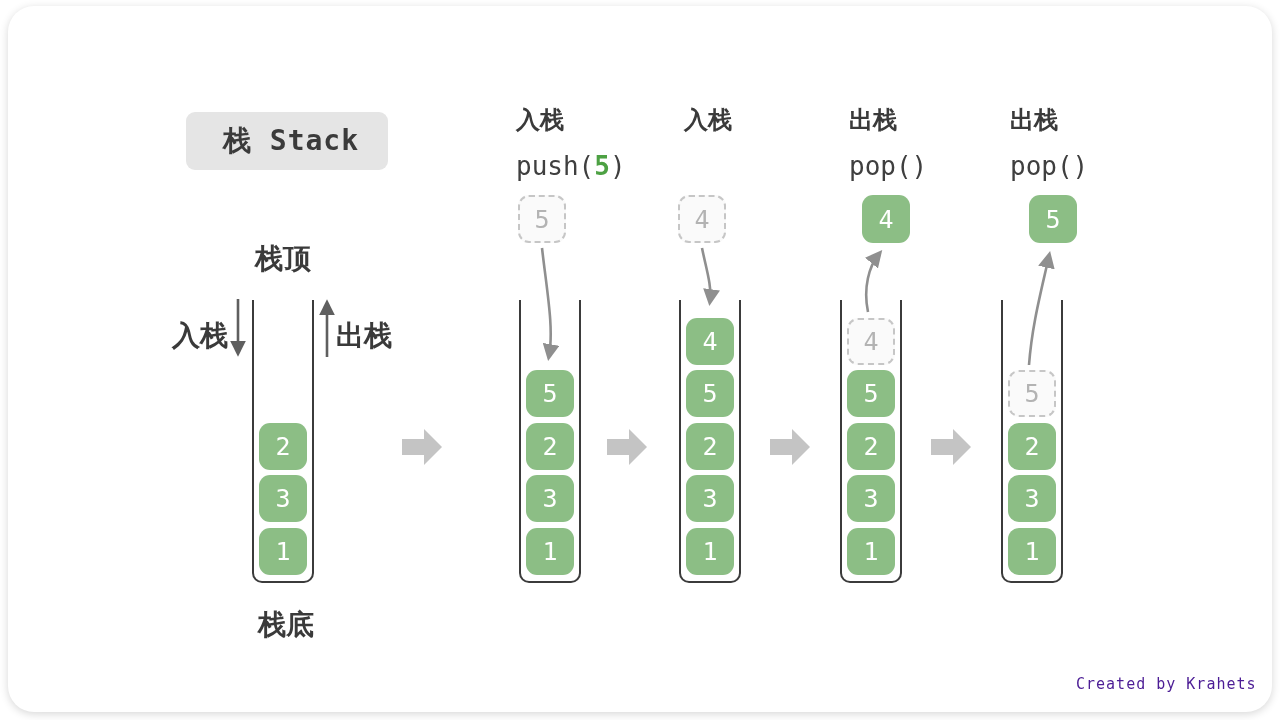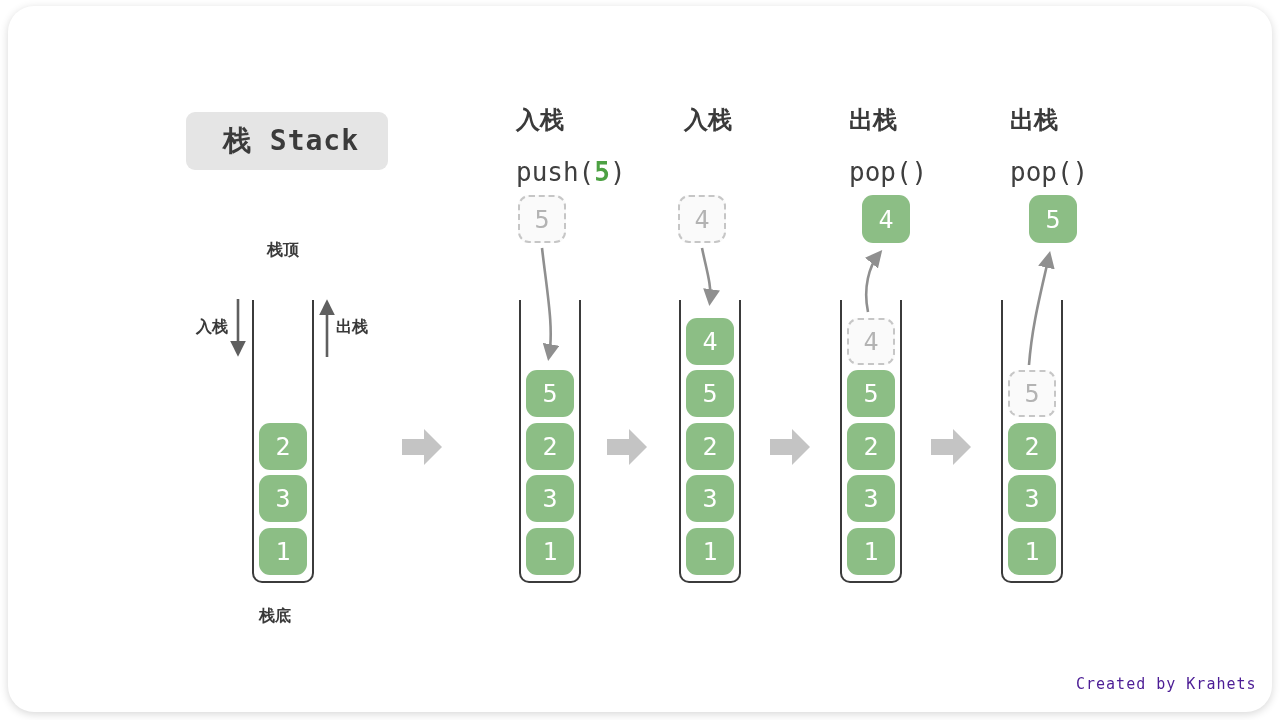--- a/index.html
+++ b/index.html
@@ -7,23 +7,23 @@
           font-family:"DejaVu Sans","Liberation Sans",sans-serif;color:#3a3a3a;}
   .card{position:absolute;left:8px;top:6px;right:8px;bottom:8px;background:#ffffff;
         border-radius:26px;box-shadow:0 2px 9px rgba(0,0,0,0.16);}
   .title-box{position:absolute;left:186px;top:112px;width:194px;height:58px;background:#e5e5e5;
              border-radius:9px;display:flex;align-items:center;justify-content:center;
              font-family:"DejaVu Sans Mono","Liberation Mono",monospace;font-size:28px;font-weight:600;
              color:#3b3b3b;letter-spacing:1px;padding-left:8px;}
   .col-header{position:absolute;top:104px;}
   .h-label{font-size:24px;font-weight:700;line-height:32px;color:#3a3a3a;}
   .h-code{font-family:"DejaVu Sans Mono","Liberation Mono",monospace;font-size:26px;line-height:36px;
-          color:#3f3f3f;margin-top:18px;}
+          color:#3f3f3f;margin-top:12px;}
   .h-code .arg{color:#4da143;font-weight:700;}
-  .side-label{position:absolute;font-size:16px;font-weight:700;color:#3a3a3a;}
+  .side-label{position:absolute;font-size:28px;font-weight:700;color:#3a3a3a;}
   .stack{position:absolute;top:300px;width:58px;height:281px;
          border-left:2px solid #3b3b3b;border-right:2px solid #3b3b3b;border-bottom:2px solid #3b3b3b;
          border-bottom-left-radius:10px;border-bottom-right-radius:10px;}
   .cell{position:absolute;left:5px;width:48px;height:47px;border-radius:11px;
         display:flex;align-items:center;justify-content:center;
         font-family:"DejaVu Sans Mono","Liberation Mono",monospace;font-size:25px;}
   .cell.green{background:#8cbe85;color:#ffffff;}
   .cell.ghost{background:#fafafa;border:2px dashed #c6c6c6;color:#b3b3b3;box-sizing:border-box;}
   .s0{top:18px}.s1{top:70px}.s2{top:123px}.s3{top:175px}.s4{top:228px}
   .float-box{position:absolute;top:195px;width:48px;height:48px;border-radius:11px;
@@ -55,21 +55,21 @@
   <div class="col-header" style="left:849px">
     <div class="h-label">出栈</div>
     <div class="h-code"><span>pop()</span><span class="arg"></span><span></span></div>
   </div>
   <div class="col-header" style="left:1010px">
     <div class="h-label">出栈</div>
     <div class="h-code"><span>pop()</span><span class="arg"></span><span></span></div>
   </div>
 
   <div class="side-label" style="left:252px;top:240px;width:62px;text-align:center">栈顶</div>
-  <div class="side-label" style="left:259px;top:606px;width:62px;text-align:left">栈底</div>
+  <div class="side-label" style="left:252px;top:606px;width:62px;text-align:right">栈底</div>
   <div class="side-label" style="left:168px;top:317px;width:60px;text-align:right">入栈</div>
   <div class="side-label" style="left:336px;top:317px;width:60px;text-align:left">出栈</div>
 
   <div class="float-box ghost" style="left:518px">5</div>
   <div class="float-box ghost" style="left:678px">4</div>
   <div class="float-box green" style="left:862px">4</div>
   <div class="float-box green" style="left:1029px">5</div>
 
   <div class="stack" style="left:252px">
     <div class="cell green s2">2</div>

